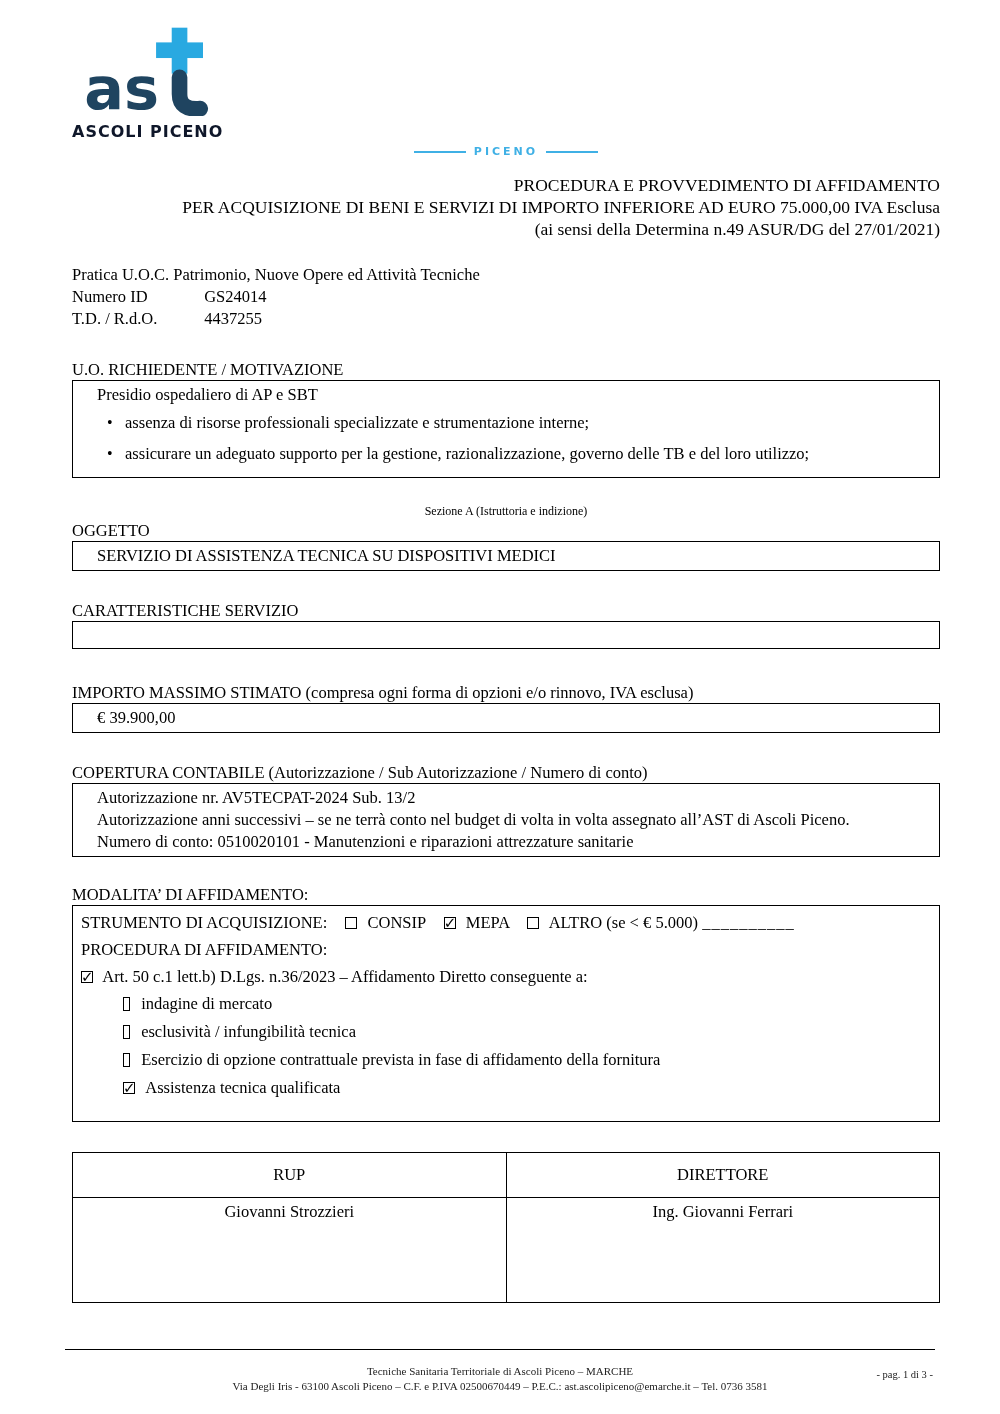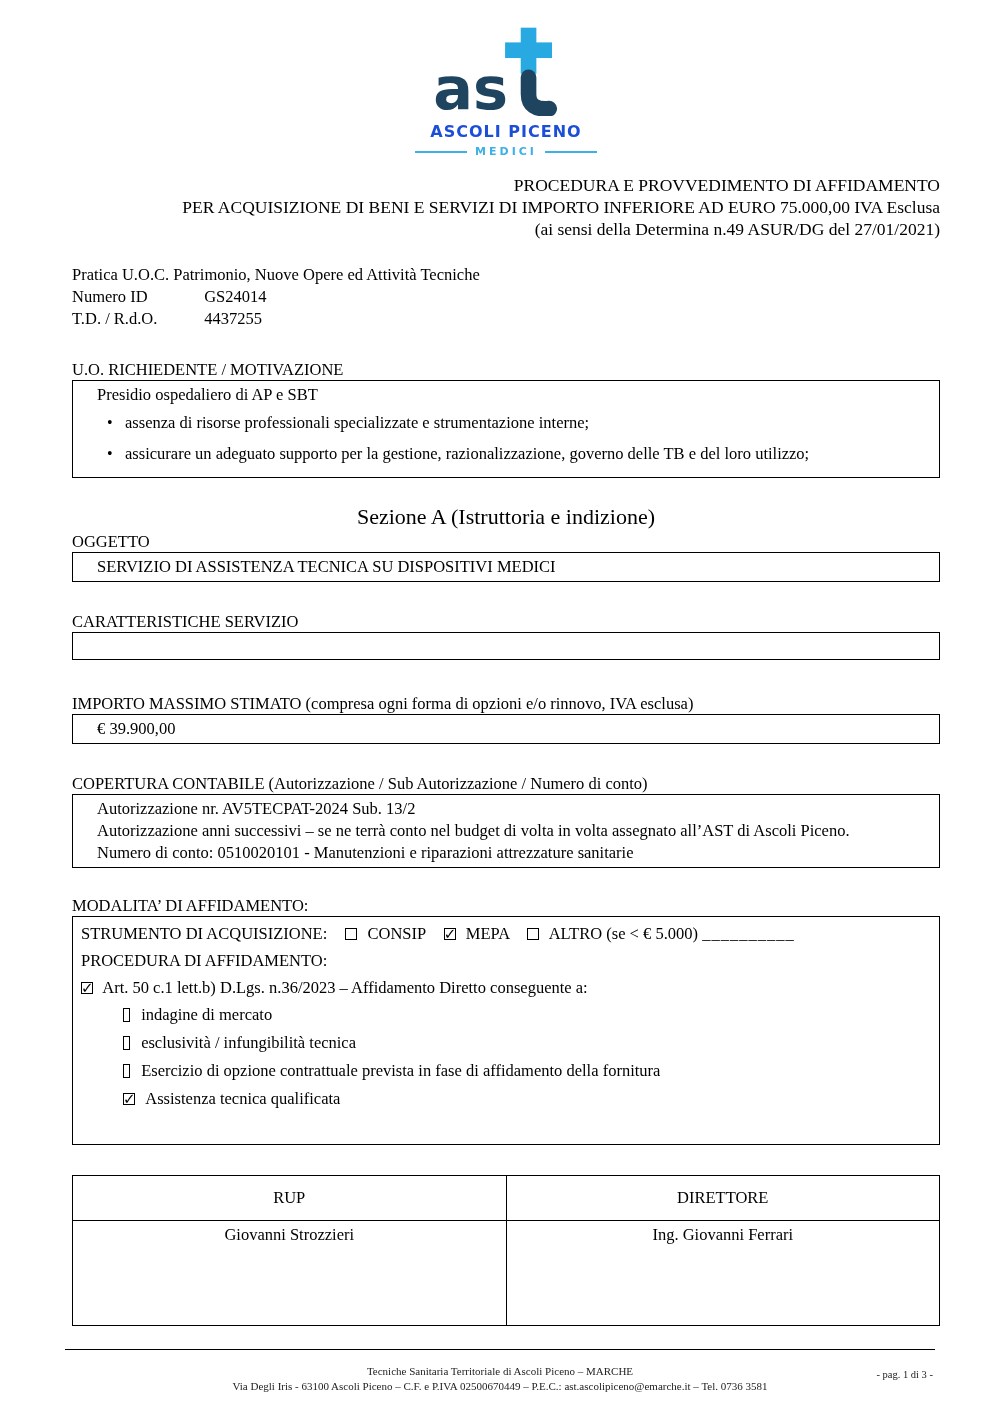--- a/index.html
+++ b/index.html
@@ -9,25 +9,25 @@
     width:1000px; height:1414px;
     margin:0 auto;
     background:#ffffff;
     font-family:"Liberation Serif","DejaVu Serif",serif;
     color:#000;
     overflow:hidden;
   }
   .content { padding:24px 60px 0 72px; }
 
   
-  .logo-wrap { text-align:center; }
+  .logo-wrap { }
   .logo-org {
     font-family:"DejaVu Sans","Liberation Sans",sans-serif;
     font-weight:bold; font-size:16px; letter-spacing:1px;
-    color:#1d4ed8; margin-top:2px;
+    color:#0f172a; margin-top:2px;
   }
   .logo-region-row {
     display:flex; align-items:center; justify-content:center;
     gap:8px; margin-top:4px;
   }
   .logo-region-row .rule { width:52px; height:2px; background:#3fb0e5; }
   .logo-region {
     font-family:"DejaVu Sans","Liberation Sans",sans-serif;
     font-size:11px; letter-spacing:3px; color:#3fb0e5; font-weight:bold;
   }
@@ -50,21 +50,21 @@
   
   .bullets { list-style:none; margin:6px 0 4px 0; }
   .bullets li {
     position:relative; padding-left:28px; margin-bottom:9px;
     text-align:justify;
   }
   .bullets li::before {
     content:"•"; position:absolute; left:10px; top:0; font-size:16px;
   }
 
-  .centered-heading { text-align:center; font-size:22px; }
+  .centered-heading { text-align:center; font-size:12px; }
 
   
   .cb {
     display:inline-block; width:12px; height:12px;
     border:1.5px solid #000; position:relative;
     vertical-align:-1px; margin-right:6px;
   }
   .cb[data-checked="true"]::after {
     content:"✓";
     position:absolute; left:-1px; top:-6px;
@@ -74,21 +74,21 @@
     display:inline-block; width:7px; height:14px;
     border:1px solid #000; position:relative;
     vertical-align:-2px; margin-right:7px;
   }
   .cb-narrow[data-checked="true"] { width:12px; height:12px; border-width:1.5px; vertical-align:-1px; }
   .cb-narrow[data-checked="true"]::after {
     content:"✓";
     position:absolute; left:-1px; top:-6px;
     font-size:15px; font-family:"DejaVu Sans",sans-serif;
   }
-  .modalita-box { padding:6px 8px 28px 8px; }
+  .modalita-box { padding:6px 8px 16px 8px; }
   .modalita-line { margin-bottom:5px; }
   .strumento-opt { margin-left:14px; white-space:nowrap; }
   .sub-opts { margin-left:42px; }
   .sub-opts .modalita-line { margin-bottom:6px; }
   .blank-line { letter-spacing:1px; }
 
   
   .sig-table {
     width:100%; border-collapse:collapse; margin-top:30px;
     font-size:16.5px;
@@ -116,21 +116,21 @@
     <div class="logo-wrap">
       <svg width="170" height="92" viewBox="0 0 170 100">
         <text x="6" y="92" font-family="DejaVu Sans, sans-serif" font-weight="bold" font-size="64" fill="#1f4460">as</text>
         <rect x="101" y="4" width="17" height="50" fill="#29a9e1"></rect>
         <rect x="84" y="20" width="51" height="17" fill="#29a9e1"></rect>
         <path d="M109.5 58 L109.5 76 Q109.5 94 132 92" stroke="#1f4460" stroke-width="17" fill="none" stroke-linecap="round"></path>
       </svg>
       <div class="logo-org">ASCOLI PICENO</div>
       <div class="logo-region-row">
         <span class="rule"></span>
-        <span class="logo-region">MEDICI</span>
+        <span class="logo-region">PICENO</span>
         <span class="rule"></span>
       </div>
     </div>
 
     <div class="doc-title">
       <div>PROCEDURA E PROVVEDIMENTO DI AFFIDAMENTO</div>
       <div>PER ACQUISIZIONE DI BENI E SERVIZI DI IMPORTO INFERIORE AD EURO 75.000,00 IVA Esclusa</div>
       <div>(ai sensi della Determina n.49 ASUR/DG del 27/01/2021)</div>
     </div>
 

